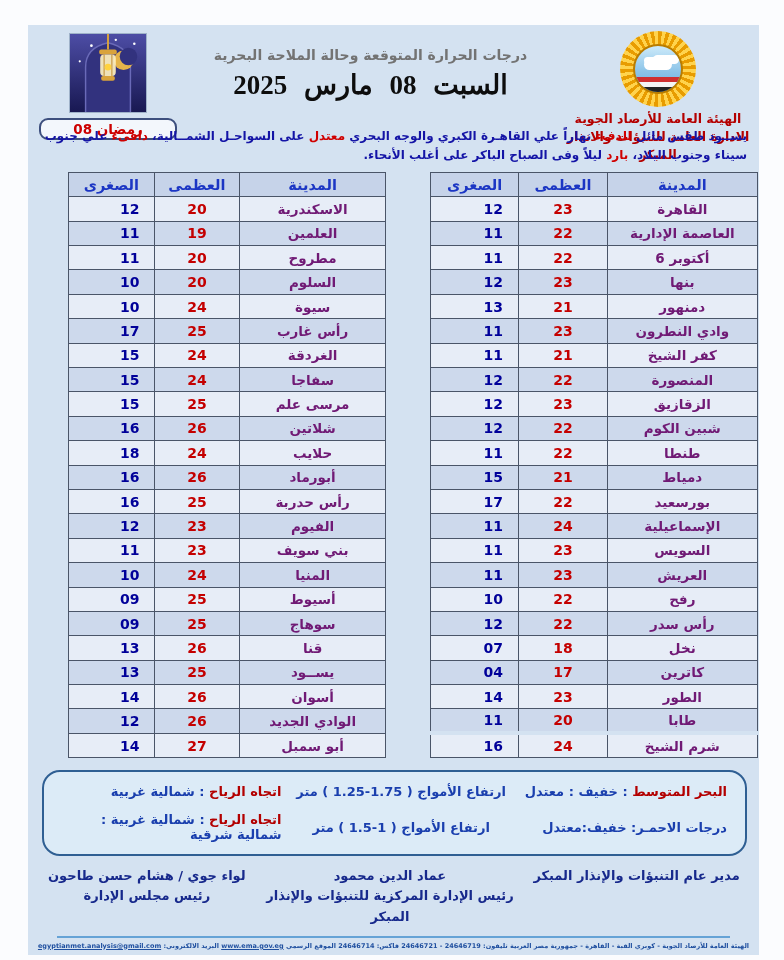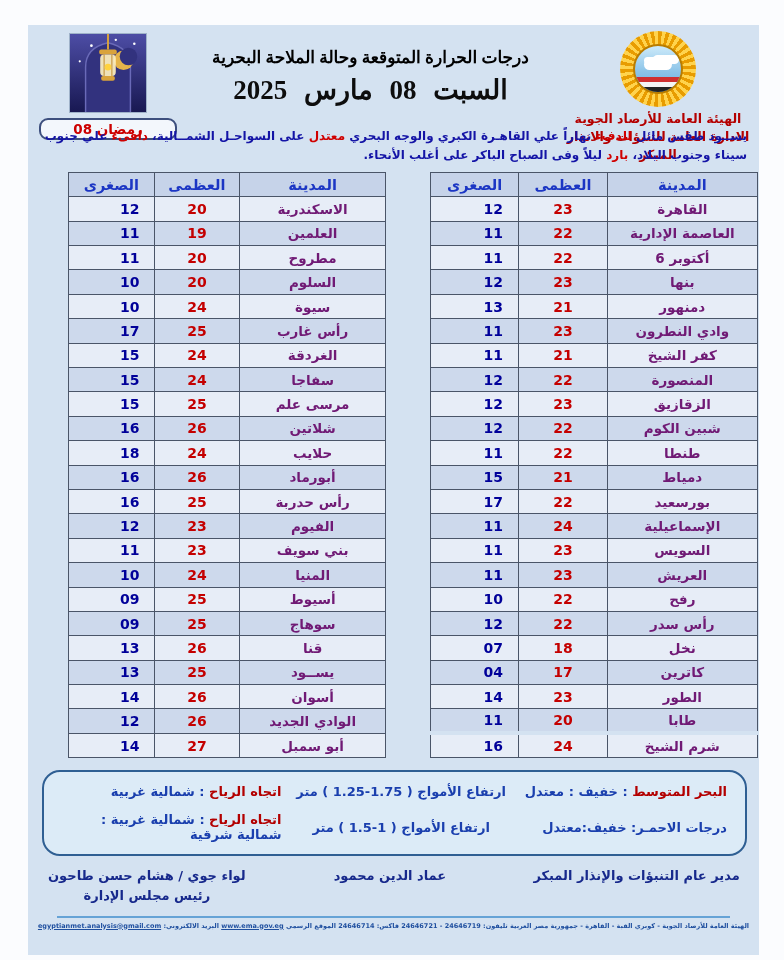--- a/index.html
+++ b/index.html
@@ -6,21 +6,21 @@
   html,body { width:784px; height:960px; background:#fbfcfe; font-family:"DejaVu Sans", sans-serif; overflow:hidden; }
   .panel { position:absolute; left:28px; top:25px; width:731px; height:930px; background:#d4e2f1; }
 
   
   .hdr { display:flex; padding:6px 6px 0 10px; height:102px; }
   .hdr-left { width:140px; text-align:center; padding-top:2px; }
   .lantern { width:78px; height:80px; margin:0 auto; border:1px solid #9fb2c9; background:#2b2b6e; display:block; }
   .badge { display:inline-block; margin-top:5px; border:2px solid #3d4f7e; border-radius:9px; background:#f3f7fc;
            color:#cc0000; font-weight:bold; font-size:13.5px; padding:1px 32px; direction:ltr; }
   .hdr-center { flex:1; text-align:center; padding-top:16px; }
-  .b-title { color:#000000; font-weight:bold; font-size:17px; direction:rtl;font-family:Liberation Serif, serif; }
+  .b-title { color:#737373; font-weight:bold; font-size:14px; direction:rtl; }
   .b-date { color:#0d0d0d; font-weight:bold; font-size:27px; direction:rtl; margin-top:6px;
             font-family:"Liberation Serif", serif; word-spacing:10px; }
   .hdr-right { width:190px; text-align:center; }
   .logo { width:76px; height:76px; margin:0 auto; border-radius:50%;
           background:repeating-conic-gradient(#e89c00 0deg 6deg, #ffd34d 6deg 12deg);
           display:flex; align-items:center; justify-content:center; }
   .logo-inner { width:50px; height:50px; border-radius:50%; border:2px solid #b97d00; overflow:hidden;
                 position:relative; background:linear-gradient(#cdeafa 0%, #8cc4e8 55%, #6aaede 100%); }
   .logo-cloud { position:absolute; left:9px; top:13px; width:28px; height:11px; background:#fff; border-radius:10px;
                 box-shadow:8px -5px 0 -1px #fff, -2px -4px 0 -2px #fff; }
@@ -400,20 +400,21 @@
       <div class="m-wind"><span class="red">اتجاه الرياح</span><span> : شمالية غربية : شمالية شرقية</span></div>
     </div>
   </div>
 
   <div class="sigs">
     <div class="sig sig-r">
       <div>مدير عام التنبؤات والإنذار المبكر</div>
     </div>
     <div class="sig sig-c">
       <div>عماد الدين محمود</div>
+      <div>رئيس الإدارة المركزية للتنبؤات والإنذار المبكر</div>
     </div>
     <div class="sig sig-l">
       <div>لواء جوي / هشام حسن طاحون</div>
       <div>رئيس مجلس الإدارة</div>
     </div>
   </div>
 
   <hr class="sep">
   <div class="contact">
     <span>الهيئة العامة للأرصاد الجوية - كوبري القبة - القاهرة - جمهورية مصر العربية تليفون: 24646719 - 24646721 فاكس: 24646714 الموقع الرسمي</span>

